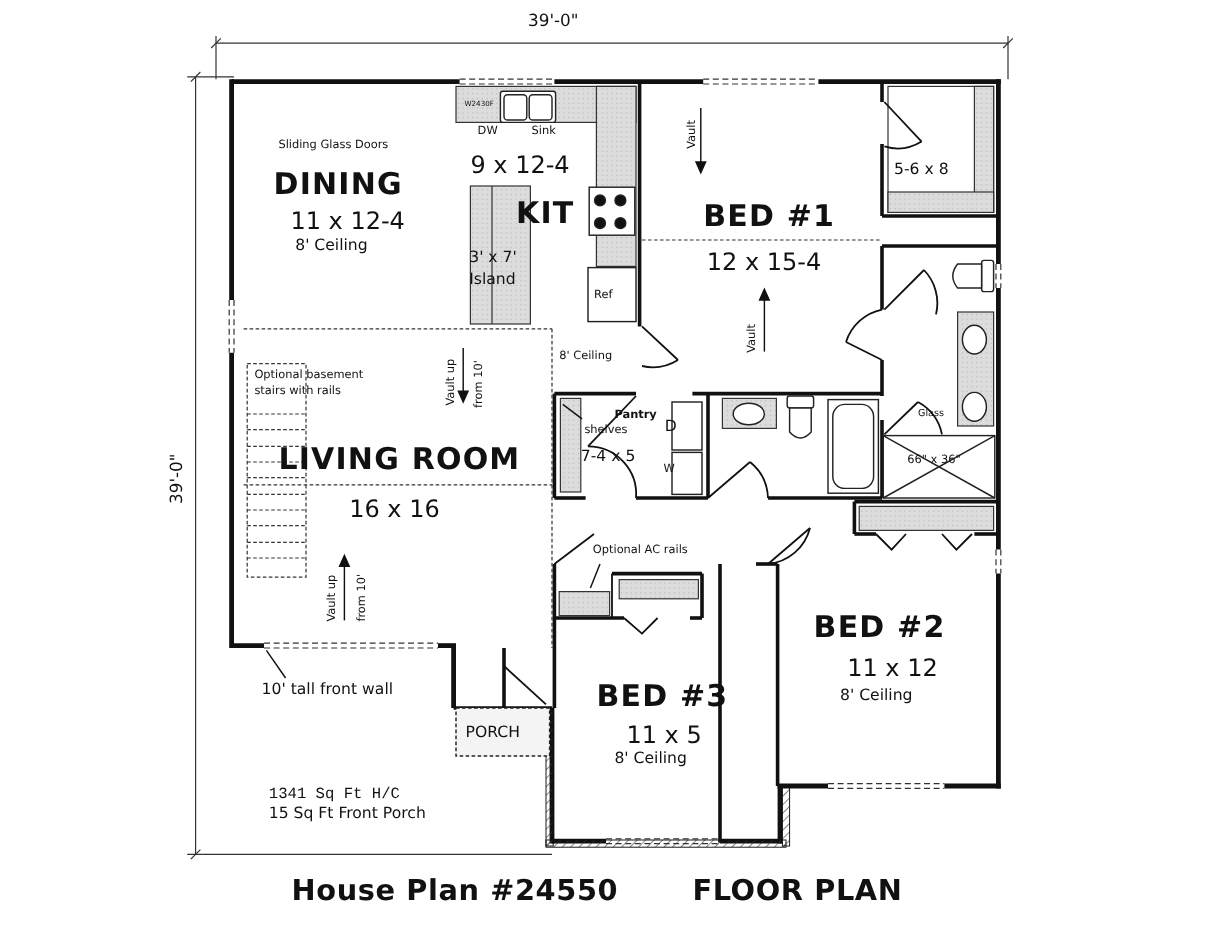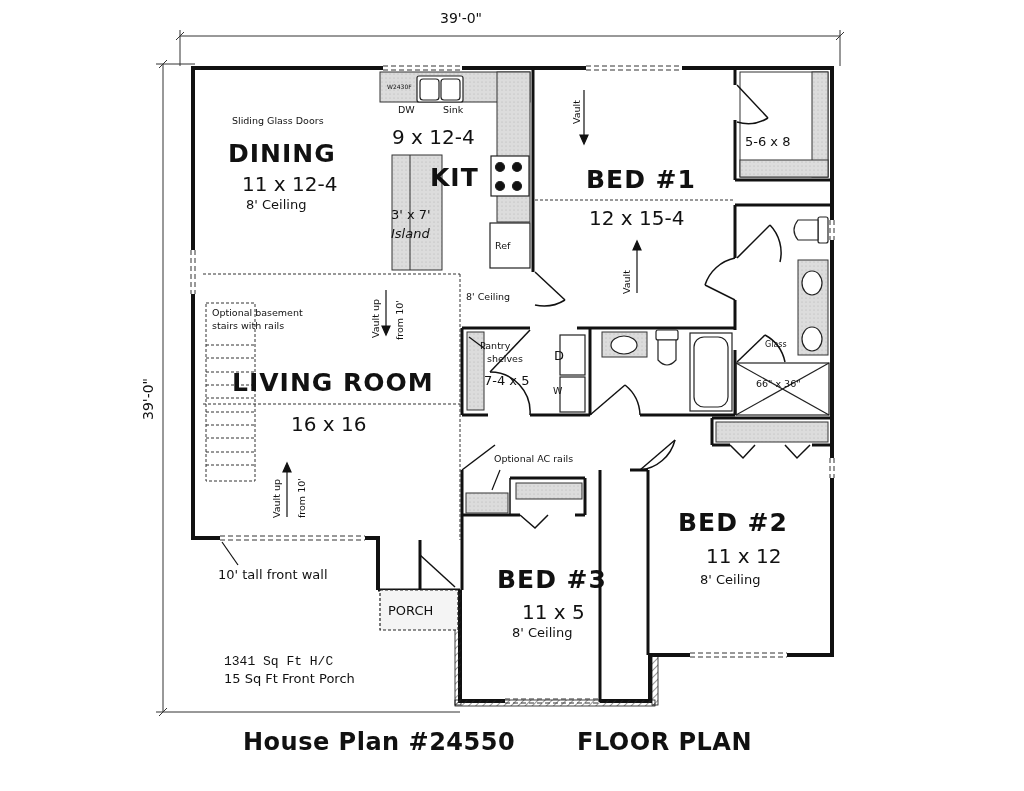--- a/index.html
+++ b/index.html
@@ -236,42 +236,42 @@
 <div class="lbl note" style="left:398px;top:104px;">DW</div>
 <div class="lbl note" style="left:443px;top:104px;">Sink</div>
 
 <div class="lbl room-name" style="left:228px;top:139px;">DINING</div>
 <div class="lbl room-dim" style="left:242px;top:172px;">11 x 12-4</div>
 <div class="lbl ceil" style="left:246px;top:197px;">8' Ceiling</div>
 
 <div class="lbl room-dim" style="left:392px;top:125px;">9 x 12-4</div>
 <div class="lbl room-name" style="left:430px;top:163px;">KIT</div>
 <div class="lbl ceil" style="left:391px;top:207px;">3' x 7'</div>
-<div class="lbl ceil" style="left:391px;top:226px;font-style:italic;">Island</div>
+<div class="lbl ceil" style="left:391px;top:226px;">Island</div>
 <div class="lbl note" style="left:495px;top:240px;">Ref</div>
 
 <div class="lbl room-name" style="left:586px;top:165px;">BED #1</div>
 <div class="lbl room-dim" style="left:589px;top:206px;">12 x 15-4</div>
 <div class="lbl ceil" style="left:745px;top:134px;">5-6 x 8</div>
 <div class="lbl vert note" style="left:571px;top:124px;">Vault</div>
 <div class="lbl vert note" style="left:621px;top:294px;">Vault</div>
 
 <div class="lbl note" style="left:466px;top:291px;">8' Ceiling</div>
 
 <div class="lbl note" style="left:212px;top:307px;">Optional basement</div>
 <div class="lbl note" style="left:212px;top:320px;">stairs with rails</div>
 <div class="lbl vert note" style="left:370px;top:338px;">Vault up</div>
 <div class="lbl vert note" style="left:394px;top:340px;">from 10'</div>
 <div class="lbl vert note" style="left:271px;top:518px;">Vault up</div>
 <div class="lbl vert note" style="left:296px;top:518px;">from 10'</div>
 
 <div class="lbl room-name" style="left:232px;top:368px;text-align:center;">LIVING ROOM</div>
 <div class="lbl room-dim" style="left:291px;top:412px;">16 x 16</div>
 
-<div class="lbl note" style="left:480px;top:340px;">Pantry</div>
+<div class="lbl note" style="left:512px;top:340px;font-weight:bold;">Pantry</div>
 <div class="lbl note" style="left:487px;top:353px;">shelves</div>
 <div class="lbl ceil" style="left:484px;top:373px;">7-4 x 5</div>
 <div class="lbl ceil" style="left:554px;top:348px;">D</div>
 <div class="lbl note" style="left:553px;top:385px;">W</div>
 
 <div class="lbl note" style="left:765px;top:340px;font-size:8px;">Glass</div>
 <div class="lbl note" style="left:756px;top:378px;">66" x 36"</div>
 
 <div class="lbl note" style="left:494px;top:453px;">Optional AC rails</div>
 

